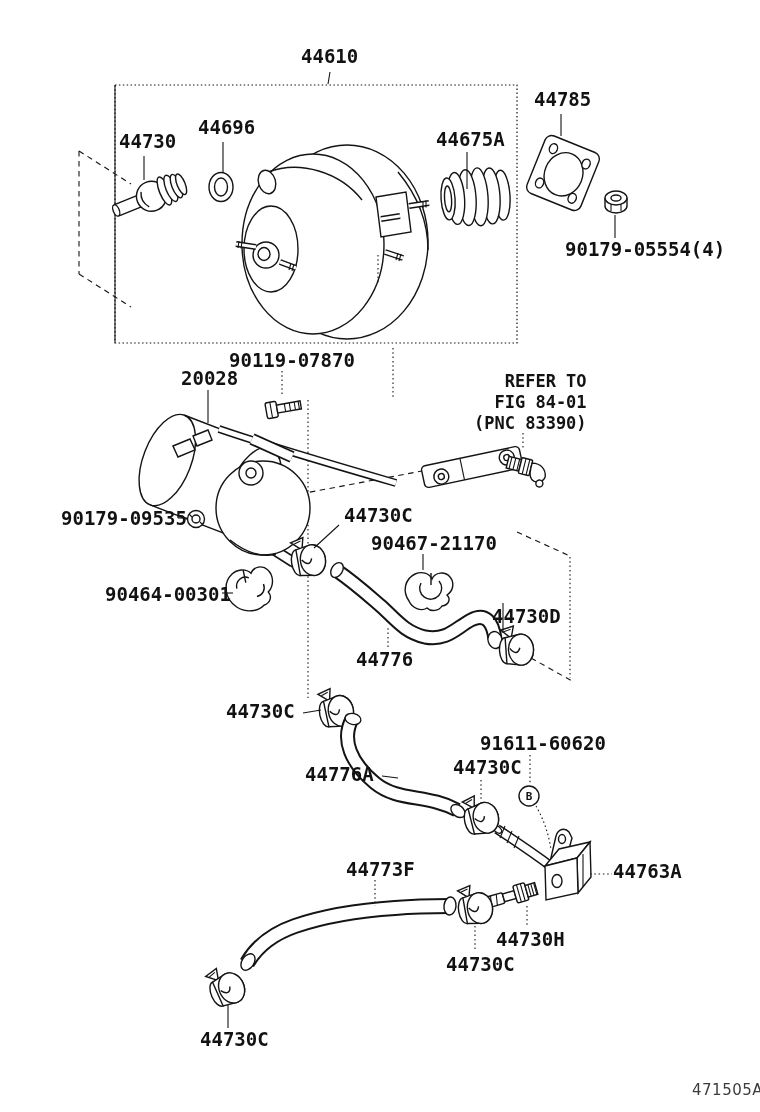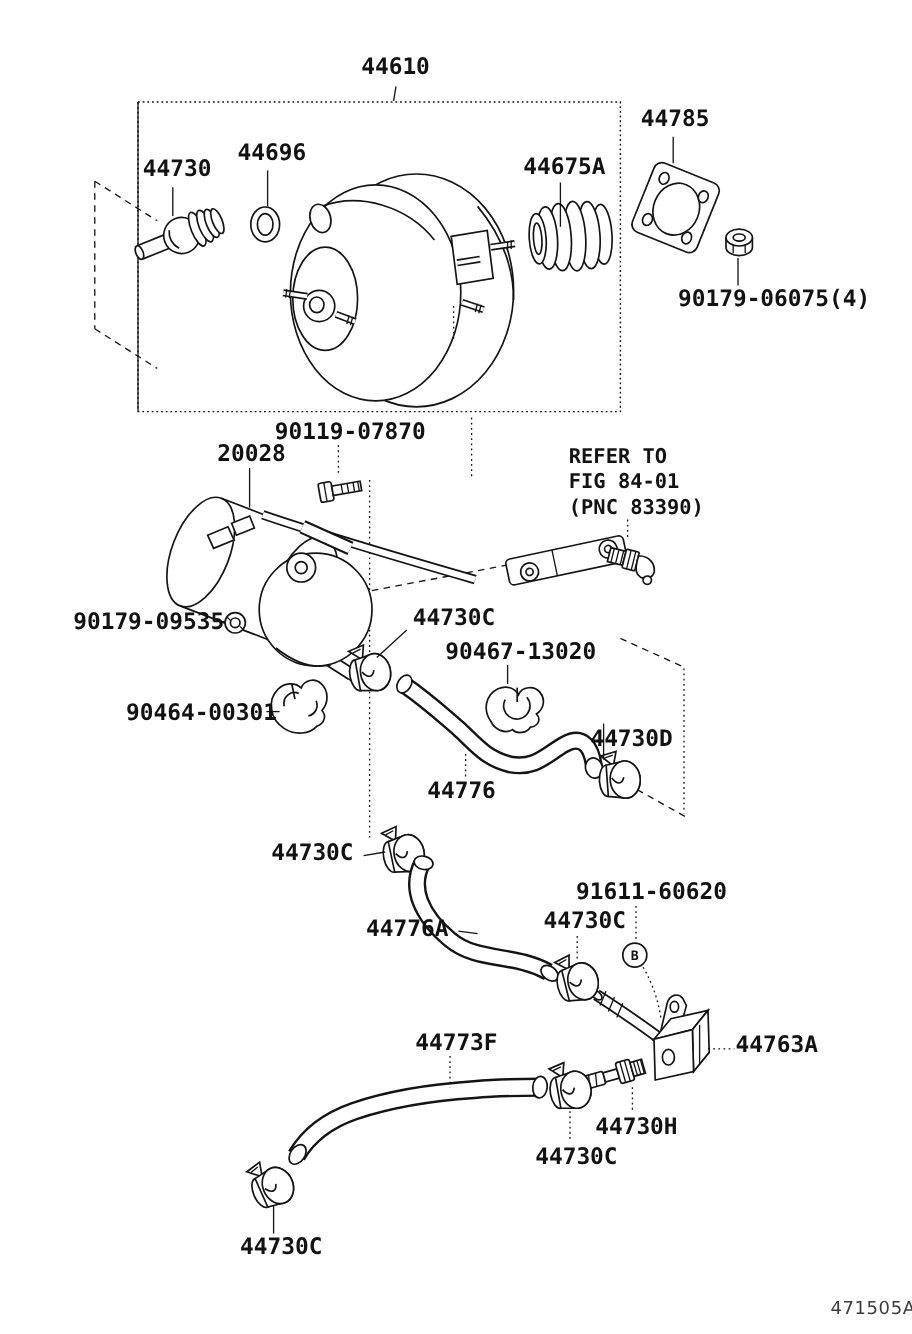--- a/index.html
+++ b/index.html
@@ -2,21 +2,21 @@
 <html><head>
 <meta charset="utf-8">
 <style>
   html,body{margin:0;padding:0;background:#ffffff;}
   #stage{position:relative;width:760px;height:1112px;background:#ffffff;overflow:hidden;
          font-family:"DejaVu Sans Mono","Liberation Mono",monospace;}
   #art{position:absolute;left:0;top:0;}
   .part-label{position:absolute;font-weight:700;font-size:19px;line-height:1;color:#121212;
               white-space:nowrap;letter-spacing:0;}
   .note-block{position:absolute;font-weight:700;font-size:17px;line-height:21px;color:#121212;
-              white-space:nowrap;}
+              white-space:nowrap;text-align:right;}
   .figure-code{position:absolute;font-family:"DejaVu Sans","Liberation Sans",sans-serif;
                font-size:15px;color:#3c3c3c;letter-spacing:0.5px;}
   .wf{fill:#ffffff;stroke:#141414;stroke-width:1.4;}
   .ln{fill:none;stroke:#141414;stroke-width:1.4;}
   .thin{fill:none;stroke:#141414;stroke-width:1.1;}
   .dot{fill:none;stroke:#141414;stroke-width:1.1;stroke-dasharray:1.5 2.8;}
   .dash{fill:none;stroke:#141414;stroke-width:1.1;stroke-dasharray:5.5 4.5;}
   .boxdot{fill:none;stroke:#141414;stroke-width:1.2;stroke-dasharray:1.5 2.4;}
   .tube-o{fill:none;stroke:#141414;}
   .tube-i{fill:none;stroke:#ffffff;}
@@ -280,26 +280,26 @@
     <path class="dot" d="M475,926 L475,951"></path>
     <path class="dot" d="M590,874 L612,874"></path>
   </g>
 </svg>
 
 <div class="part-label" style="left:301px;top:47px">44610</div>
 <div class="part-label" style="left:119px;top:132px">44730</div>
 <div class="part-label" style="left:198px;top:118px">44696</div>
 <div class="part-label" style="left:436px;top:130px">44675A</div>
 <div class="part-label" style="left:534px;top:90px">44785</div>
-<div class="part-label" style="left:565px;top:240px">90179-06075(4)</div>
+<div class="part-label" style="left:565px;top:240px">90179-05554(4)</div>
 <div class="part-label" style="left:229px;top:351px">90119-07870</div>
 <div class="part-label" style="left:181px;top:369px">20028</div>
 <div class="part-label" style="left:61px;top:509px">90179-09535</div>
 <div class="part-label" style="left:344px;top:506px">44730C</div>
-<div class="part-label" style="left:371px;top:534px">90467-13020</div>
+<div class="part-label" style="left:371px;top:534px">90467-21170</div>
 <div class="part-label" style="left:105px;top:585px">90464-00301</div>
 <div class="part-label" style="left:492px;top:607px">44730D</div>
 <div class="part-label" style="left:356px;top:650px">44776</div>
 <div class="part-label" style="left:226px;top:702px">44730C</div>
 <div class="part-label" style="left:480px;top:734px">91611-60620</div>
 <div class="part-label" style="left:305px;top:765px">44776A</div>
 <div class="part-label" style="left:453px;top:758px">44730C</div>
 <div class="part-label" style="left:346px;top:860px">44773F</div>
 <div class="part-label" style="left:613px;top:862px">44763A</div>
 <div class="part-label" style="left:496px;top:930px">44730H</div>

